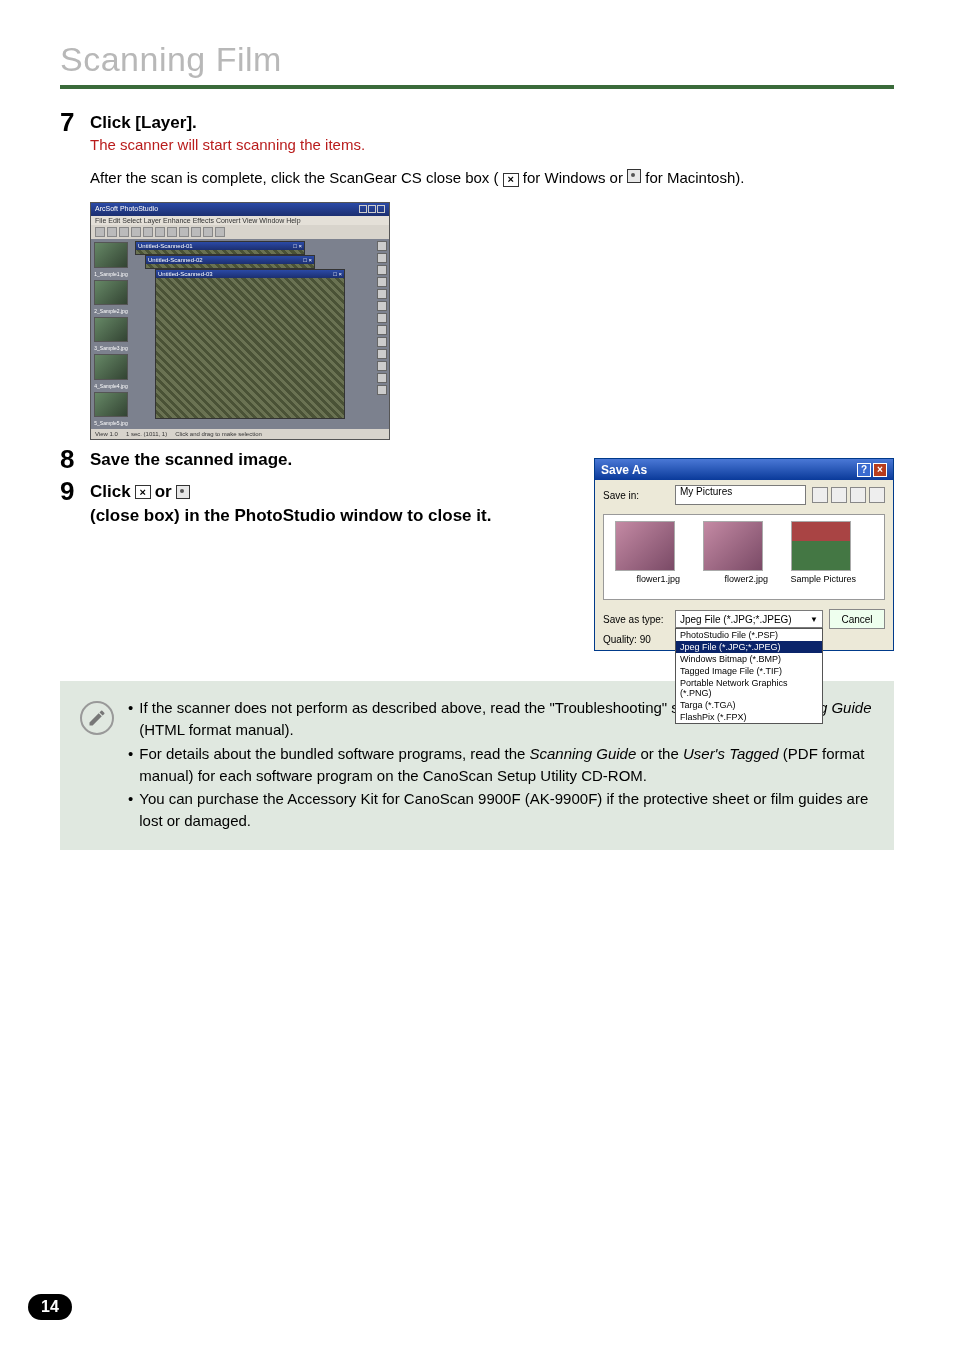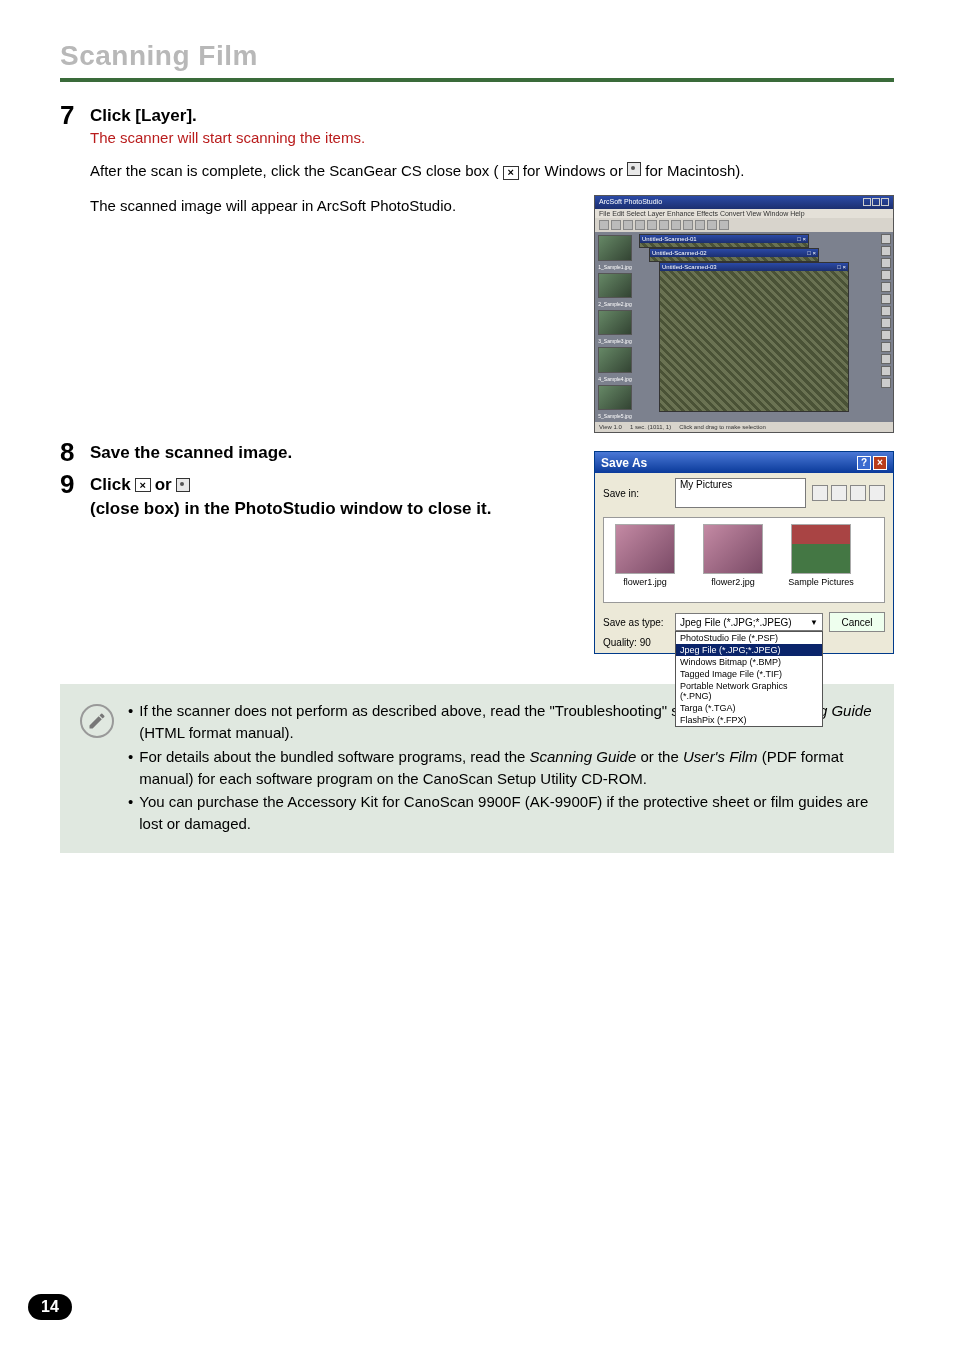--- a/index.html
+++ b/index.html
@@ -8,22 +8,22 @@
       height: 1348px;
       background: #fff;
       font-family: "Segoe UI", Arial, sans-serif;
       color: #000;
       position: relative;
     }
     .content {
       padding: 40px 60px 0 60px;
     }
     .page-title {
-      font-size: 28px;
-      font-weight: 700;
+      font-size: 34px;
+      font-weight: 400;
       color: #b8b8b8;
       letter-spacing: 0.5px;
       margin-bottom: 6px;
     }
     .title-rule {
       height: 4px;
       background: #3a6b3a;
       margin-bottom: 20px;
     }
     .step {
@@ -182,32 +182,32 @@
     .sa-titlebar .tb-right span{ display:inline-block;width:14px;height:14px;border:1px solid #fff;margin-left:2px;background:#b83c1c;color:#fff;text-align:center;line-height:12px;font-size:10px;}
     .sa-titlebar .tb-right span.help{background:#3a6ad0;}
     .sa-row {
       display: flex;
       align-items: center;
       gap: 6px;
       padding: 5px 8px;
     }
     .sa-label { width: 66px; font-size:10px; text-align:left; }
     .sa-input {
-      flex:1; height:30px; border:1px solid #7a7a7a; background:#fff; padding:0 4px; font-size:10px;
+      flex:1; height:20px; border:1px solid #7a7a7a; background:#fff; padding:0 4px; font-size:10px;
     }
     .sa-navicons{ display:flex; gap:3px; }
     .sa-navicons .ni{ width:16px;height:16px;border:1px solid #888;background:#eee;}
     .sa-pane {
       margin: 4px 8px;
       background: #fff;
       border:1px solid #999;
       height: 86px;
       display:flex; gap:18px; padding:6px;
     }
-    .sa-item{ width:70px; text-align:center; font-size:9px; }
+    .sa-item{ width:70px; text-align:right; font-size:9px; }
     .sa-item .pic{ width:60px;height:50px;border:1px solid #aaa;margin:0 auto 3px;
       background:linear-gradient(135deg,#c48aa4,#7a4a66);}
     .sa-item.landscape .pic{ background:linear-gradient(#a94444 40%,#447744 40%);}
     .sa-btn {
       width: 56px; height:20px; border:1px solid #888; background:#efe; font-size:10px;
     }
     .sa-dropdown {
       position: relative;
       flex:1;
     }
@@ -276,23 +276,20 @@
       <div class="step-head">Click [Layer].</div>
       <div class="step-sub">The scanner will start scanning the items.</div>
       <div class="step-para">
         <span>After the scan is complete, click the ScanGear CS close box (</span>
         <span class="icon-x-box">×</span>
         <span> for Windows or </span>
         <span class="icon-sq-box"></span>
         <span> for Macintosh).</span>
       </div>
       <div class="two-col">
-        <div class="col-left">
-          <div class="step-para">The scanned image will appear in ArcSoft PhotoStudio.</div>
-        </div>
         <div class="col-right">
 
           <div class="mock-app">
             <div class="app-titlebar">
               <span>ArcSoft PhotoStudio</span>
               <span class="winbtns"><span></span><span></span><span></span></span>
             </div>
             <div class="app-menubar">File  Edit  Select  Layer  Enhance  Effects  Convert  View  Window  Help</div>
             <div class="app-toolbar">
               <span class="tb"></span>
@@ -450,21 +447,21 @@
         <span class="italic">Scanning Guide</span>
         <span> (HTML format manual).</span>
       </span>
         </div>
       <div class="bl">
           <span class="bullet">•</span>
           <span>
         <span>For details about the bundled software programs, read the </span>
         <span class="italic">Scanning Guide</span>
         <span> or the </span>
-        <span class="italic">User's Film</span>
+        <span class="italic">User's Tagged</span>
         <span> (PDF format manual) for each software program on the CanoScan Setup Utility CD-ROM.</span>
       </span>
         </div>
       <div class="bl">
           <span class="bullet">•</span>
           <span>You can purchase the Accessory Kit for CanoScan 9900F (AK-9900F) if the protective sheet or film guides are lost or damaged.</span>
         </div>
     </div>
   </div>
 </div>

